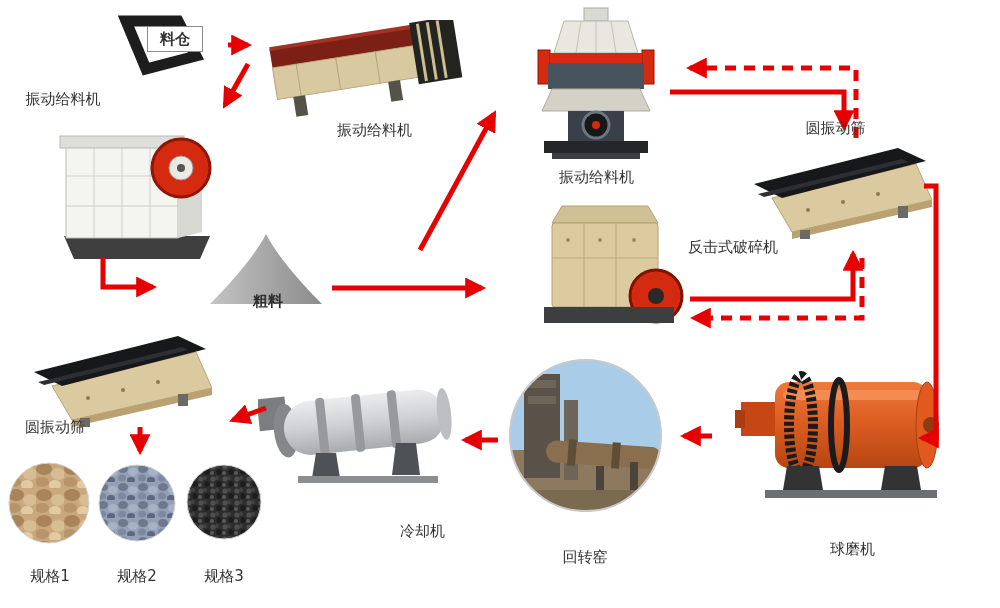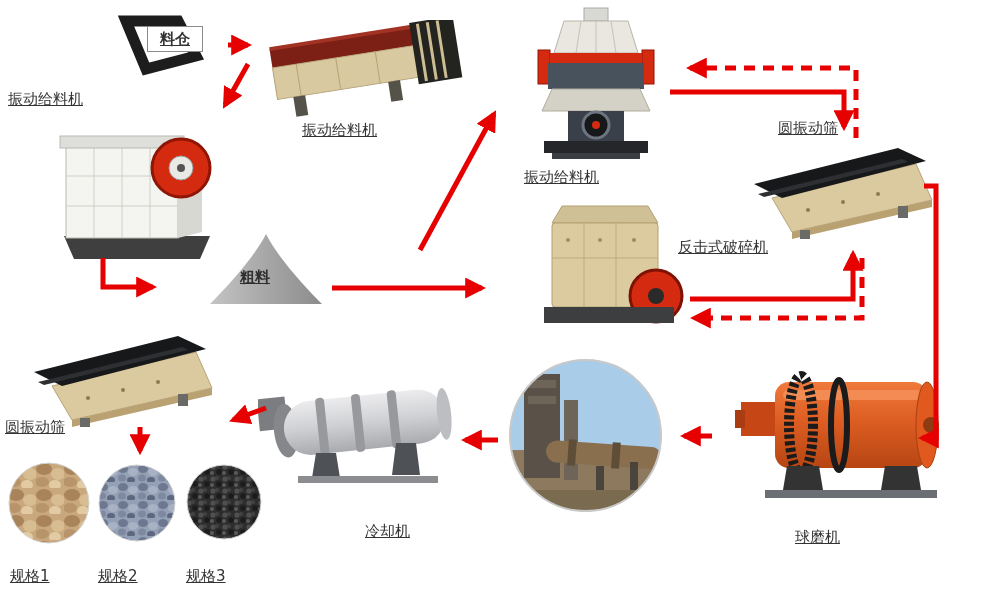--- a/index.html
+++ b/index.html
@@ -2,27 +2,27 @@
 <html><head>
 <meta charset="utf-8">
 <style>
   html,body{margin:0;padding:0;background:#fff;}
   #stage{
     position:relative;width:1000px;height:608px;background:#fff;overflow:hidden;
     font-family:"DejaVu Sans","Liberation Sans",sans-serif;
   }
   .node{position:absolute;z-index:1;}
   .label{
-    position:absolute;z-index:6;font-size:15px;color:#333;text-align:left;
-    line-height:1.2;white-space:nowrap;text-decoration:underline;
+    position:absolute;z-index:6;font-size:15px;color:#333;text-align:center;
+    line-height:1.2;white-space:nowrap;
   }
   .label.boxed{
     background:#fff;border:1px solid #8b8b8b;padding:3px 12px;font-weight:600;z-index:7;
   }
-  .label.onshape{font-weight:600;color:#2e2e2e;}
+  .label.onshape{font-weight:600;color:#2e2e2e;margin-top:24px;}
   #flow-arrows{position:absolute;left:0;top:0;z-index:5;pointer-events:none;}
   .photo-circle{border-radius:50%;overflow:hidden;}
 </style>
 </head>
 <body>
 
 <div id="stage">
 
   <svg id="flow-arrows" width="1000" height="608" viewBox="0 0 1000 608">
     <defs>
@@ -175,21 +175,21 @@
       <rect x="48" y="40" width="138" height="10" rx="5" fill="#f49059" opacity="0.85"></rect>
       <ellipse cx="192" cy="75" rx="11" ry="43" fill="#e2591f" stroke="#a4420f"></ellipse>
       <circle cx="196" cy="75" r="8" fill="#8f3b12"></circle>
       <ellipse cx="66" cy="75" rx="12" ry="49" fill="none" stroke="#1b1b1b" stroke-width="10" stroke-dasharray="4 2.5"></ellipse>
       <ellipse cx="104" cy="75" rx="8" ry="45" fill="none" stroke="#1b1b1b" stroke-width="6"></ellipse>
       <polygon points="52,116 84,116 88,140 48,140" fill="#333333"></polygon>
       <polygon points="150,116 182,116 186,140 146,140" fill="#333333"></polygon>
       <rect x="30" y="140" width="172" height="8" fill="#6b6e72"></rect>
     </svg>
   </div>
-  <div class="label" style="left:795px;top:528px;width:115px">球磨机</div>
+  <div class="label" style="left:795px;top:540px;width:115px">球磨机</div>
 
   <div class="node photo-circle" style="left:508px;top:358px;width:155px;height:155px">
     <svg width="155" height="155" viewBox="0 0 155 155">
       <defs>
           <clipPath id="kilnClip">
             <circle cx="77.5" cy="77.5" r="76"></circle>
           </clipPath>
         </defs>
       <g clip-path="url(#kilnClip)">
         <rect width="155" height="92" fill="#a9cce9"></rect>
@@ -203,20 +203,21 @@
           <rect x="60" y="84" width="8" height="26" fill="#5e4e38"></rect>
           <rect x="104" y="84" width="8" height="26" fill="#5e4e38"></rect>
         </g>
         <rect x="88" y="108" width="8" height="26" fill="#4a443c"></rect>
         <rect x="122" y="104" width="8" height="30" fill="#4a443c"></rect>
         <rect x="0" y="132" width="155" height="23" fill="#7a6a50"></rect>
       </g>
       <circle cx="77.5" cy="77.5" r="75.5" fill="none" stroke="#c9c9c9" stroke-width="2"></circle>
     </svg>
   </div>
+  <div class="label" style="left:515px;top:548px;width:140px">回转窑</div>
 
   <div class="node" style="left:258px;top:365px;width:200px;height:125px">
     <svg width="200" height="125" viewBox="0 0 200 125">
       <defs>
         <linearGradient id="clGrad" x1="0" y1="0" x2="0" y2="1">
           <stop offset="0" stop-color="#ececee"></stop>
             <stop offset="0.5" stop-color="#cfd0d3"></stop>
             <stop offset="1" stop-color="#a9aaae"></stop>
         </linearGradient>
       </defs>

